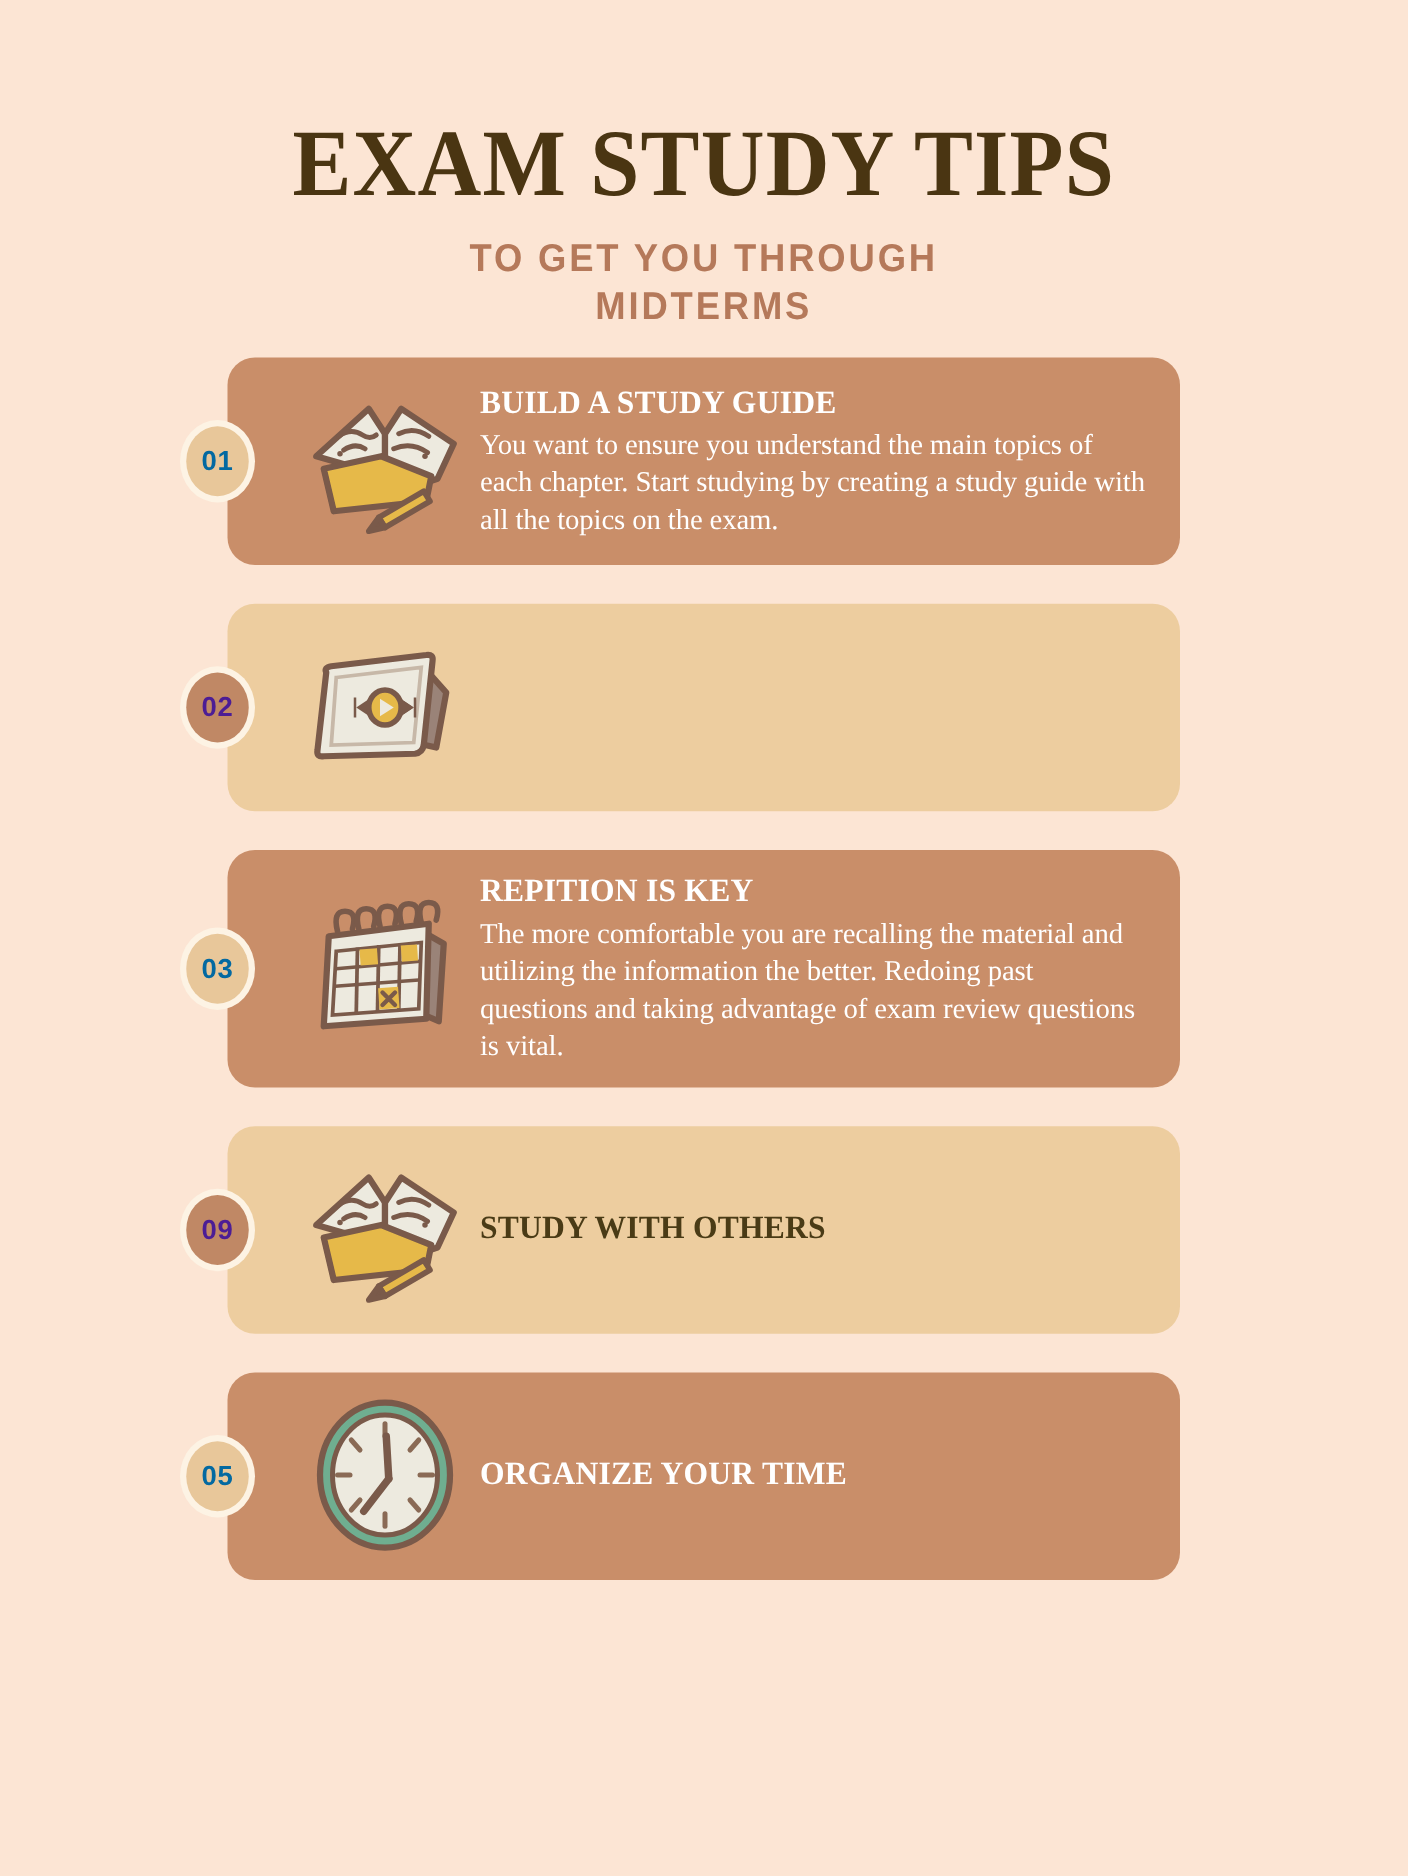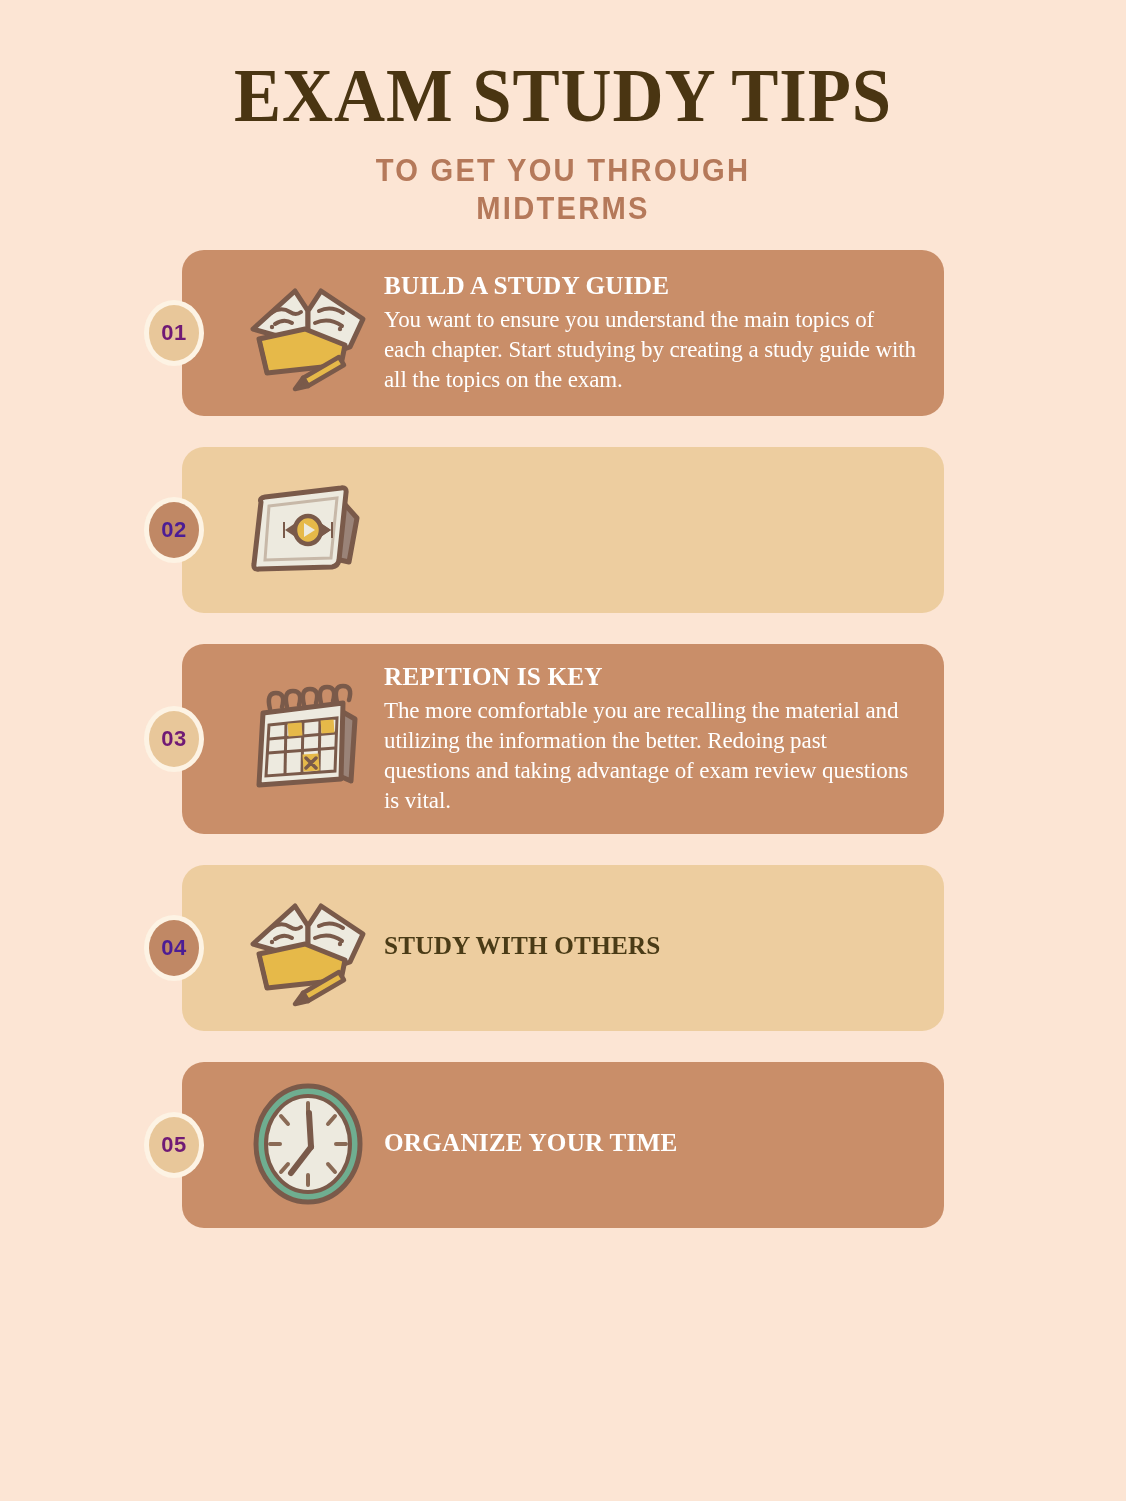--- a/index.html
+++ b/index.html
@@ -17,21 +17,21 @@
 
   .page {
     position: relative;
     width: 1126px;
     height: 1501px;
     background: #FCE5D4;
   }
 
   
   .header {
-    padding-top: 56px;
+    padding-top: 92px;
     text-align: center;
   }
   .main-title {
     font-family: "Liberation Serif", "DejaVu Serif", serif;
     font-weight: bold;
     font-size: 76px;
     line-height: 78px;
     letter-spacing: 1px;
     color: #4A3512;
     margin: 0;
@@ -96,21 +96,21 @@
     display: flex;
     align-items: center;
     justify-content: center;
     font-family: "Liberation Sans", sans-serif;
     font-weight: bold;
     font-size: 22px;
     letter-spacing: 0.5px;
   }
   .card.dark .badge-inner {
     background: #E8C79A;
-    color: #701a75;
+    color: #0369a1;
   }
   .card.light .badge-inner {
     background: #C08865;
     color: #4c1d95;
   }
 
   
   .icon-wrap {
     flex: 0 0 132px;
     width: 132px;
@@ -246,21 +246,21 @@
         </svg>
       </div>
       <div class="card-text">
         <h2 class="card-heading">REPITION IS KEY</h2>
         <p class="card-body">The more comfortable you are recalling the material and utilizing the information the better. Redoing past questions and taking advantage of exam review questions is vital.</p>
       </div>
     </div>
 
     <div class="card light">
       <div class="badge">
-        <div class="badge-inner">04</div>
+        <div class="badge-inner">09</div>
       </div>
       <div class="icon-wrap">
         <svg width="126" height="126" viewBox="0 0 126 126">
           <g fill="none" stroke="#7A5A4A" stroke-width="5" stroke-linejoin="round" stroke-linecap="round">
             <path d="M8 60 L50 22 L63 42 L63 92 L50 72 Z" fill="#EDEADF"></path>
             <path d="M63 42 L76 22 L118 50 L105 78 L63 92 Z" fill="#EDEADF"></path>
             <path d="M14 70 L60 60 L100 76 L96 96 L22 104 Z" fill="#E6B949"></path>
             <path d="M14 70 L22 104" stroke-width="4"></path>
           </g>
           <g fill="none" stroke="#7A5A4A" stroke-width="4" stroke-linecap="round">

